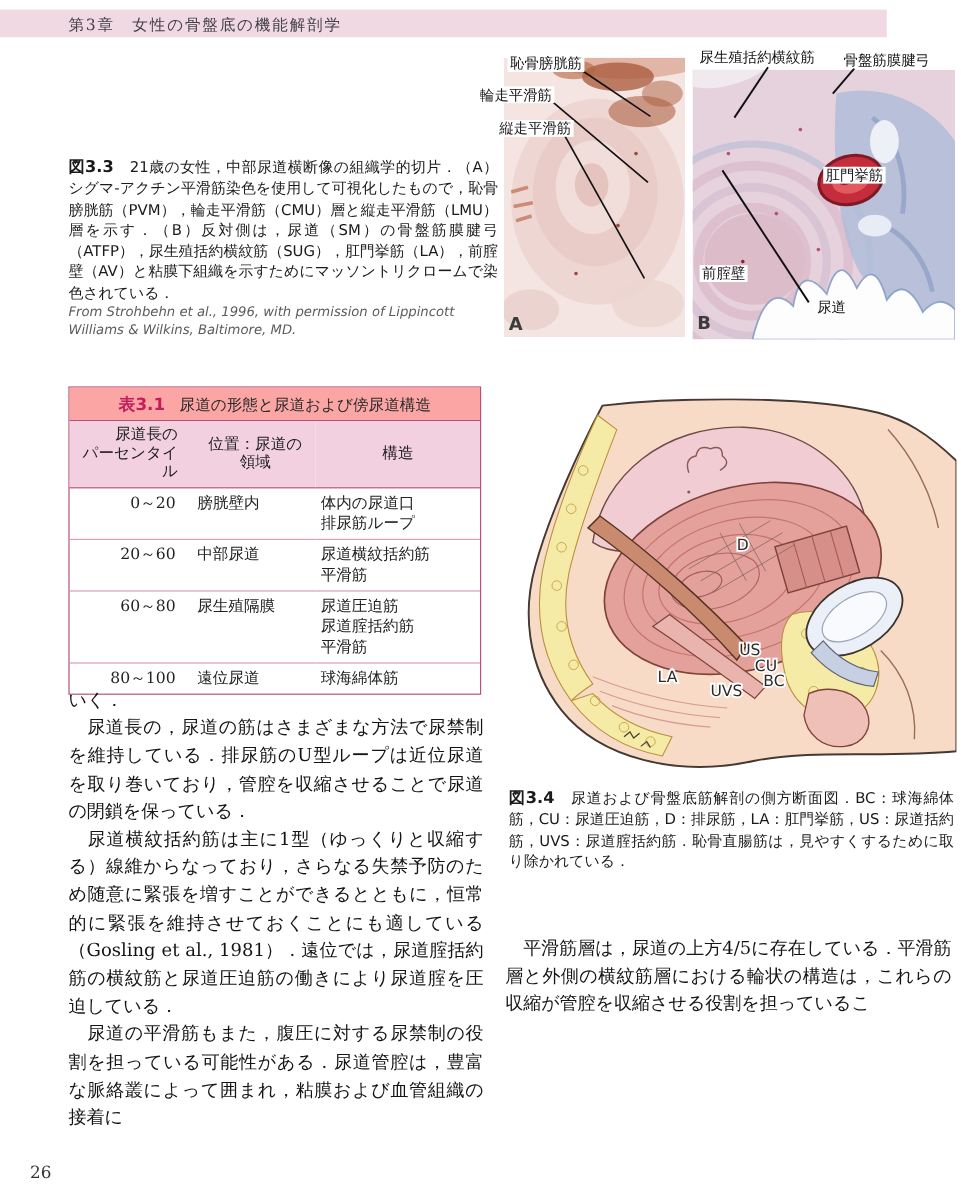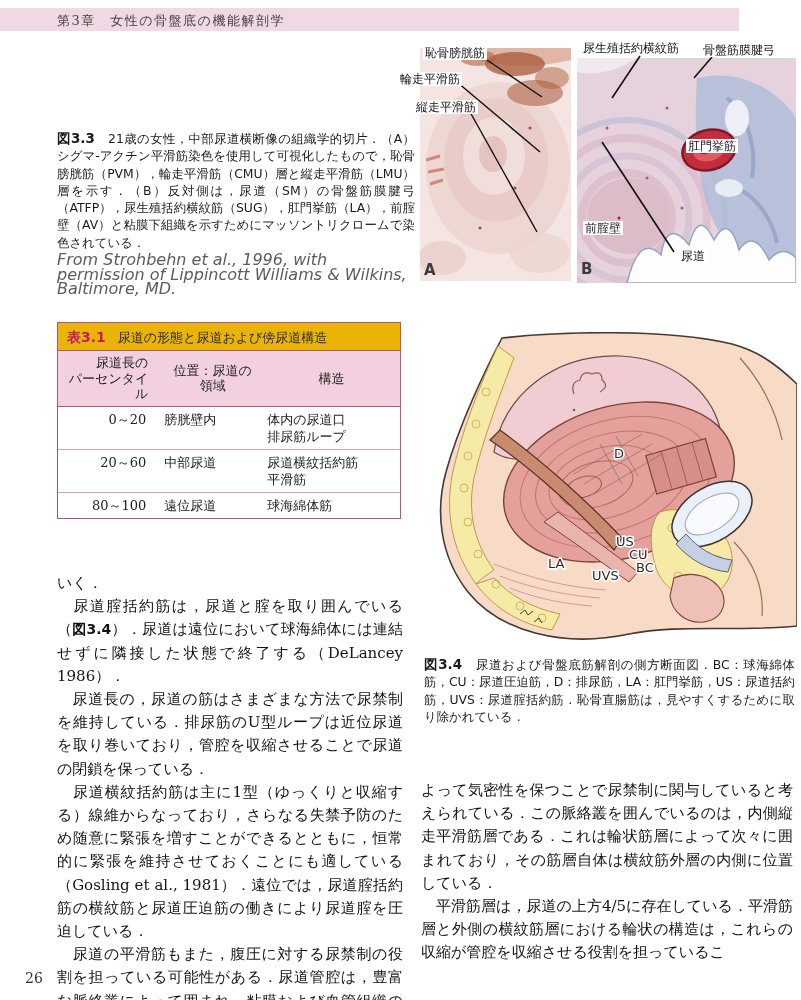--- a/index.html
+++ b/index.html
@@ -18,30 +18,30 @@
              font-size:12px;line-height:14px;color:#141414;background:#fff;padding:0 2px;white-space:nowrap;}
   .panel-letter{position:absolute;font-family:"DejaVu Sans","Liberation Sans",sans-serif;
                 font-size:15px;font-weight:bold;color:#3c3c3c;}
   .pointer-lines{position:absolute;left:390px;top:35px;width:411px;height:250px;pointer-events:none;}
 
   
   .caption{position:absolute;font-family:"DejaVu Sans","Liberation Sans",sans-serif;
            font-size:12.4px;line-height:17.3px;color:#1a1a1a;text-align:justify;}
   .caption-lead{font-weight:bold;font-size:13.5px;}
   .source-note{position:absolute;font-family:"DejaVu Sans","Liberation Sans",sans-serif;
-               font-style:italic;font-size:16px;line-height:14.5px;color:#5c5c5c;text-align:left;}
+               font-style:italic;font-size:11px;line-height:14.5px;color:#5c5c5c;text-align:left;}
   #fig33-caption{left:57px;top:130px;width:358px;}
   #fig33-source{left:57px;top:253px;width:358px;}
   #fig34-caption{left:424px;top:656px;width:371px;}
   .credit{font-style:italic;font-size:11px;color:#5c5c5c;font-weight:normal;}
 
   
   .tbl{position:absolute;left:57px;top:322px;width:344px;border:1.5px solid #b4537d;background:#fff;box-sizing:border-box;}
-  .tbl-title{background:#eab308;border-bottom:1.5px solid #b4537d;padding:4px 9px 3px;
-             font-family:"DejaVu Sans","Liberation Sans",sans-serif;}
+  .tbl-title{background:#fca5a5;border-bottom:1.5px solid #b4537d;padding:4px 9px 3px;
+             font-family:"DejaVu Sans","Liberation Sans",sans-serif;text-align:center;}
   .tbl-title .lbl{color:#c21e5c;font-weight:bold;font-size:14px;margin-right:12px;}
   .tbl-title .ttl{color:#2b2b2b;font-size:13px;}
   .tbl table{width:100%;border-collapse:collapse;font-size:13px;color:#222;
              font-family:"DejaVu Serif","Liberation Serif",serif;}
   .tbl thead th{background:#f3d0e0;font-weight:normal;text-align:center;vertical-align:middle;
                 padding:4px 2px;line-height:15.5px;white-space:pre-line;border-bottom:1.5px solid #b4537d;}
   .tbl tbody td{padding:4px 4px;line-height:17px;white-space:pre-line;vertical-align:top;}
   .tbl tbody tr:not(:first-child) td{border-top:1px solid #d9a0bb;}
   .tbl .c1{width:27%;text-align:right;}
   .tbl .c2{width:33%;padding-left:14px;}
@@ -165,20 +165,27 @@
           <td class="c3">体内の尿道口
 排尿筋ループ</td>
         </tr>
         <tr>
           <td class="c1">20～60</td>
           <td class="c2">中部尿道</td>
           <td class="c3">尿道横紋括約筋
 平滑筋</td>
         </tr>
         <tr>
+          <td class="c1">60～80</td>
+          <td class="c2">尿生殖隔膜</td>
+          <td class="c3">尿道圧迫筋
+尿道腟括約筋
+平滑筋</td>
+        </tr>
+        <tr>
           <td class="c1">80～100</td>
           <td class="c2">遠位尿道</td>
           <td class="c3">球海綿体筋</td>
         </tr>
       </tbody>
     </table>
   </div>
 
   <svg id="fig34-art" viewBox="0 0 373 318">
 
@@ -261,26 +268,24 @@
     <text x="212" y="240">BC</text>
     <text x="168" y="248">UVS</text>
   </svg>
 
   <div class="caption" id="fig34-caption">
     <span class="caption-lead">図3.4</span><span>　尿道および骨盤底筋解剖の側方断面図．BC：球海綿体筋，CU：尿道圧迫筋，D：排尿筋，LA：肛門挙筋，US：尿道括約筋，UVS：尿道腟括約筋．恥骨直腸筋は，見やすくするために取り除かれている．</span>
   </div>
 
   <div class="body-col" id="col-left">
     <p>いく．</p>
-    <p><span>　尿道腟括約筋は，尿道と腟を取り囲んでいる（</span><span class="inline-bold">図3.4</span><span>）．尿道は遠位において球海綿体には連結せずに隣接した状態で終了する（DeLancey 1986）．</span></p>
     <p>　尿道長の，尿道の筋はさまざまな方法で尿禁制を維持している．排尿筋のU型ループは近位尿道を取り巻いており，管腔を収縮させることで尿道の閉鎖を保っている．</p>
     <p>　尿道横紋括約筋は主に1型（ゆっくりと収縮する）線維からなっており，さらなる失禁予防のため随意に緊張を増すことができるとともに，恒常的に緊張を維持させておくことにも適している（Gosling et al., 1981）．遠位では，尿道腟括約筋の横紋筋と尿道圧迫筋の働きにより尿道腟を圧迫している．</p>
     <p>　尿道の平滑筋もまた，腹圧に対する尿禁制の役割を担っている可能性がある．尿道管腔は，豊富な脈絡叢によって囲まれ，粘膜および血管組織の接着に</p>
   </div>
 
   <div class="body-col" id="col-right">
-    <p>よって気密性を保つことで尿禁制に関与していると考えられている．この脈絡叢を囲んでいるのは，内側縦走平滑筋層である．これは輪状筋層によって次々に囲まれており，その筋層自体は横紋筋外層の内側に位置している．</p>
     <p>　平滑筋層は，尿道の上方4/5に存在している．平滑筋層と外側の横紋筋層における輪状の構造は，これらの収縮が管腔を収縮させる役割を担っているこ</p>
   </div>
 
   <div class="page-number">26</div>
 
 </div>
 
 </body></html>

